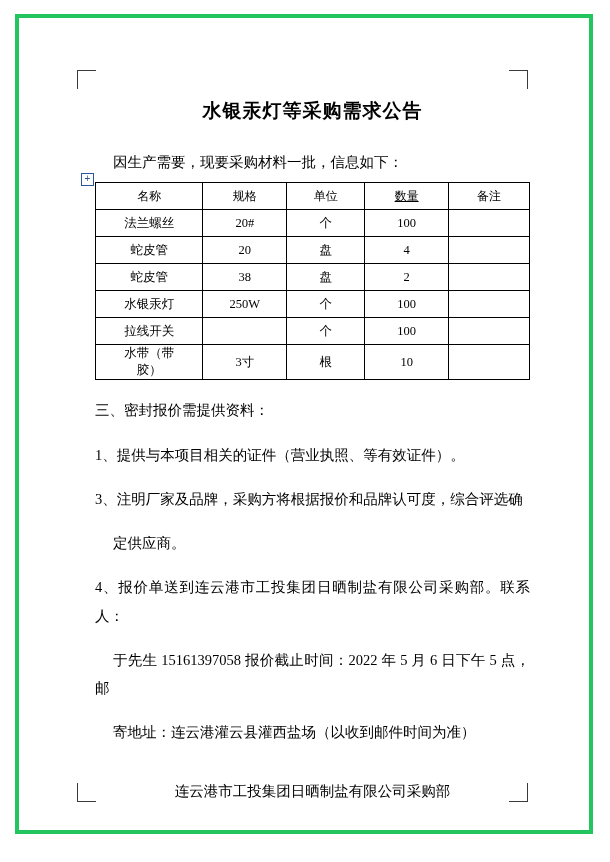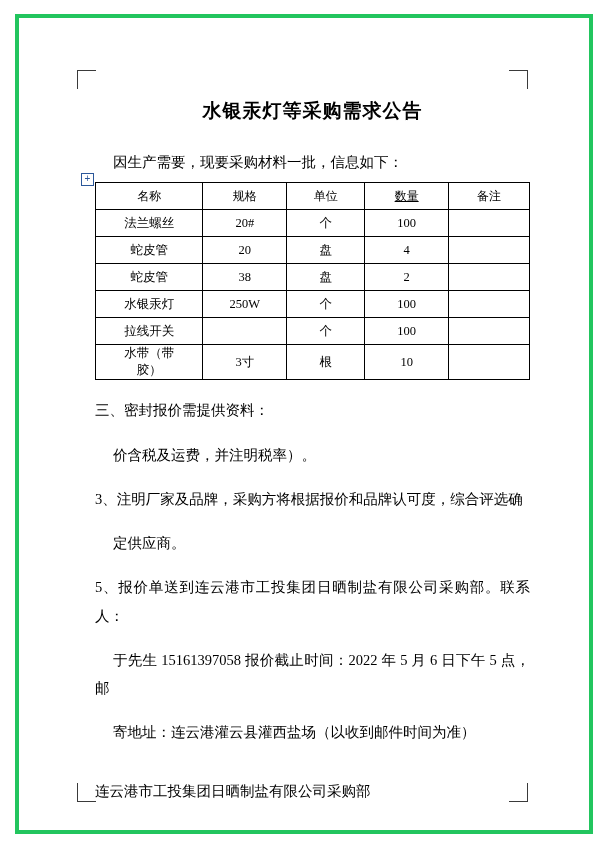--- a/index.html
+++ b/index.html
@@ -56,21 +56,21 @@
   }
   .para {
     font-size: 14.5px;
     line-height: 1.95;
     color: #000;
     margin: 16px 0 6px 0;
     text-align: justify;
   }
   .para.indent-1 { text-indent: 18px; }
   .para.sub-indent { text-indent: 18px; }
-  .para.right { text-align: left; }
+  .para.right { text-align: center; }
 
   .table-anchor {
     position: relative;
     margin: 4px 0 8px 0;
   }
   .table-handle {
     position: absolute;
     left: -14px;
     top: -9px;
     width: 11px;
@@ -174,24 +174,24 @@
               <td>3寸</td>
               <td>根</td>
               <td>10</td>
               <td></td>
             </tr>
           </tbody>
         </table>
       </div>
 
       <p class="para">三、密封报价需提供资料：</p>
-      <p class="para sub-indent">价含税及运费，并注明税率）。</p>
+      <p class="para">1、提供与本项目相关的证件（营业执照、等有效证件）。</p>
       <p class="para">3、注明厂家及品牌，采购方将根据报价和品牌认可度，综合评选确</p>
       <p class="para sub-indent">定供应商。</p>
-      <p class="para">5、报价单送到连云港市工投集团日晒制盐有限公司采购部。联系人：</p>
+      <p class="para">4、报价单送到连云港市工投集团日晒制盐有限公司采购部。联系人：</p>
       <p class="para sub-indent">于先生 15161397058 报价截止时间：2022 年 5 月 6 日下午 5 点，邮</p>
       <p class="para sub-indent">寄地址：连云港灌云县灌西盐场（以收到邮件时间为准）</p>
 
       <div class="spacer-8"></div>
       <p class="para right">连云港市工投集团日晒制盐有限公司采购部</p>
 
     </div>
   </div>
 </div>
 

